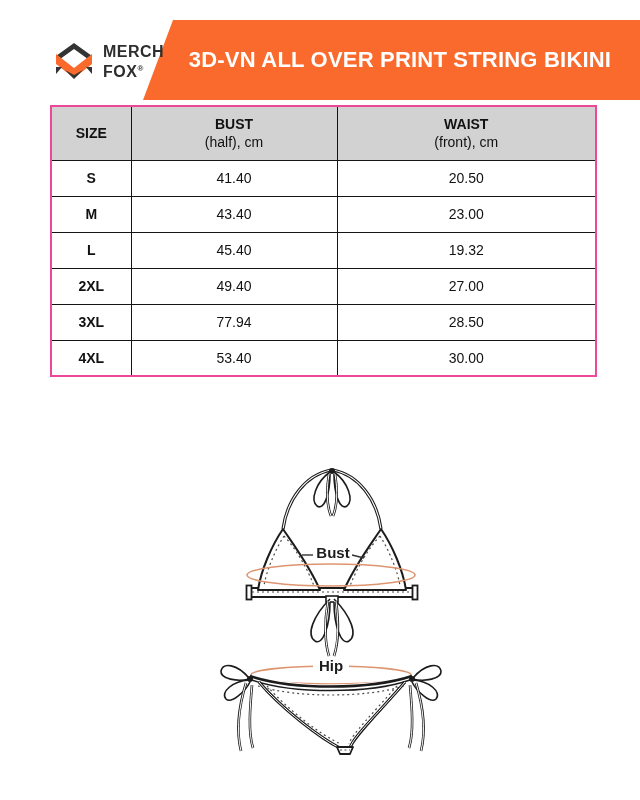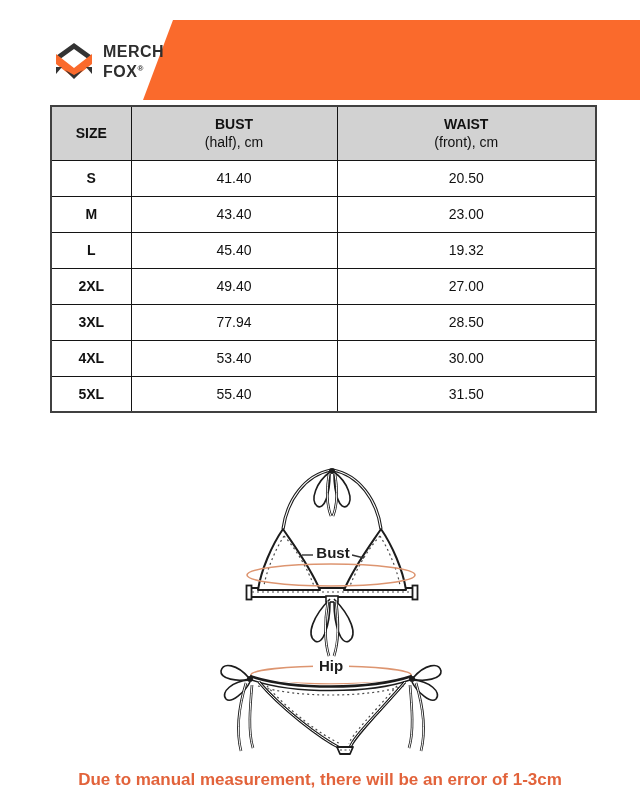--- a/index.html
+++ b/index.html
@@ -19,21 +19,21 @@
   .logo-text sup { font-size:8px; }
 
   
   .size-table { position:absolute; top:85px; left:50px; width:545px;
                 border-collapse:collapse; table-layout:fixed; }
   .size-table th, .size-table td { border:1.6px solid #141414; text-align:center;
                 vertical-align:middle; font-size:14px; color:#111; }
   .size-table thead th { background:#D2D2D2; height:54px; font-weight:bold; line-height:18px; }
   .size-table tbody td { height:36px; background:#fff; }
   .size-table td.size-col { font-weight:bold; }
-  .size-table { border:2px solid #404040; }
+  .size-table { border:2px solid #ec4899; }
   .th-sub { display:block; font-weight:normal; }
 
   
   .diagram { position:absolute; top:428px; left:0; width:640px; height:320px; }
   svg text { font-family:"Liberation Sans","DejaVu Sans",sans-serif; }
 
   
   .note { position:absolute; top:750px; left:0; width:640px; text-align:center;
           color:#E2633B; font-size:17px; font-weight:bold; }
 </style>
@@ -50,20 +50,21 @@
         <polygon points="4,13 22,27 40,13 40,23 22,37 4,23" fill="#FA6A2C"></polygon>
         <polygon points="4,26 10,26 4,33" fill="#333333"></polygon>
         <polygon points="40,26 34,26 40,33" fill="#333333"></polygon>
         <polygon points="13,29 22,38 31,29 22,34" fill="#333333"></polygon>
       </svg>
       <div class="logo-text">
         <div><span>MERCH</span></div>
         <div><span>FOX</span><sup>®</sup></div>
       </div>
     </div>
+    <div class="banner-title">3D-VN ALL OVER PRINT STRING BIKINI</div>
   </div>
 
   <table class="size-table">
     <colgroup>
         <col style="width:80px">
         <col style="width:206px">
         <col style="width:259px">
       </colgroup>
     <thead>
       <tr>
@@ -102,25 +103,20 @@
       <tr>
         <td class="size-col">3XL</td>
         <td>77.94</td>
         <td>28.50</td>
       </tr>
       <tr>
         <td class="size-col">4XL</td>
         <td>53.40</td>
         <td>30.00</td>
       </tr>
-      <tr>
-        <td class="size-col">5XL</td>
-        <td>55.40</td>
-        <td>31.50</td>
-      </tr>
     </tbody>
   </table>
 
   <div class="diagram">
     <svg width="640" height="320" viewBox="0 0 640 320">
 
       <g>
 
         <path d="M331,22 C305,27 287,52 283,81" stroke="#1c1c1c" stroke-width="3.2" fill="none"></path>
         <path d="M331,22 C305,27 287,52 283,81" stroke="#ffffff" stroke-width="1.1" fill="none"></path>
@@ -200,15 +196,14 @@
         <path d="M410,237 C412,260 414,284 409,300" stroke="#1c1c1c" stroke-width="2.6" fill="none"></path>
         <path d="M410,237 C412,260 414,284 409,300" stroke="#ffffff" stroke-width="1" fill="none"></path>
         <circle cx="412" cy="231" r="3" fill="#1c1c1c"></circle>
 
         <rect x="313" y="210" width="36" height="15" fill="#ffffff"></rect>
         <text x="331" y="223" text-anchor="middle" font-size="15" font-weight="600" fill="#1d1d1d">Hip</text>
       </g>
     </svg>
   </div>
 
-  <div class="note">Due to manual measurement, there will be an error of 1-3cm</div>
 
 </div>
 
 </body></html>

